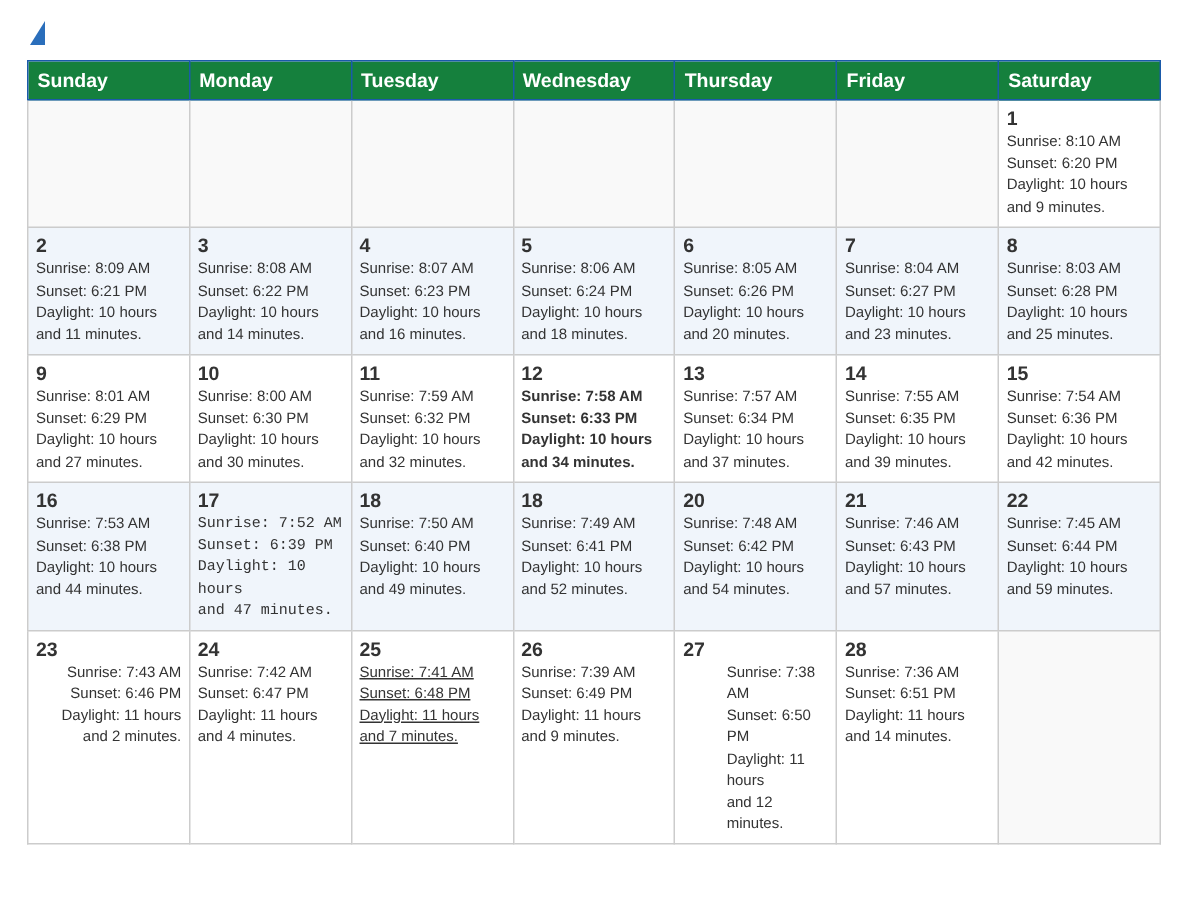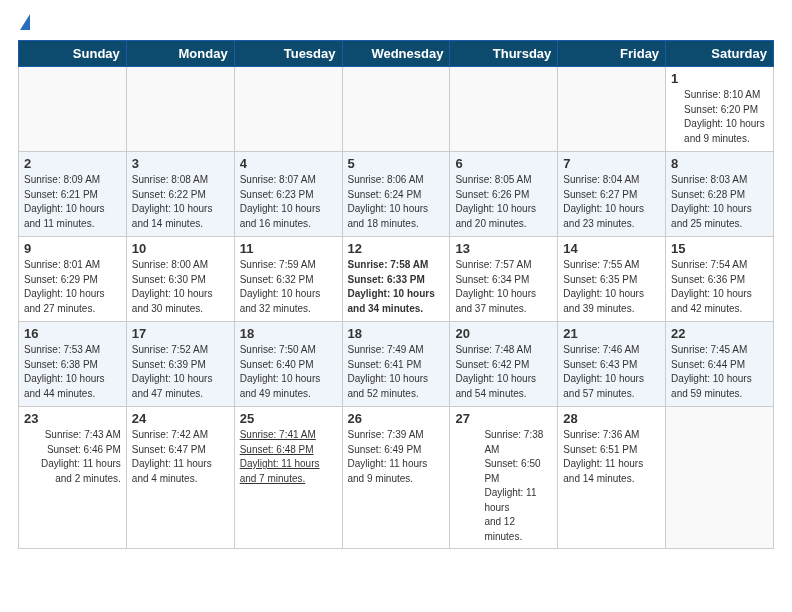--- a/index.html
+++ b/index.html
@@ -59,23 +59,23 @@
     .location-title {
       font-size: 15px;
       color: #555;
     }
     .calendar {
       width: 100%;
       border-collapse: collapse;
       border: 1px solid #ccc;
     }
     .calendar th {
-      background-color: #0c4a6e;
+      background-color: #15803d;
       color: #fff;
-      text-align: right;
+      text-align: left;
       padding: 5px 6px;
       font-size: 13px;
       font-weight: bold;
       border: 1px solid #1a5aaa;
     }
     .calendar td {
       vertical-align: top;
       border: 1px solid #ccc;
       padding: 4px 5px;
       width: 108px;
@@ -134,21 +134,21 @@
     <tbody id="calendar-body">
     <tr>
           <td class="empty-cell"></td>
           <td class="empty-cell"></td>
           <td class="empty-cell"></td>
           <td class="empty-cell"></td>
           <td class="empty-cell"></td>
           <td class="empty-cell"></td>
           <td>
             <span class="day-num">1</span>
-            <div class="day-info" style="white-space: pre-line; margin-left: 13px;">Sunrise: 8:10 AM
+            <div class="day-info" style="white-space: pre-line;">Sunrise: 8:10 AM
 Sunset: 6:20 PM
 Daylight: 10 hours
 and 9 minutes.</div>
           </td>
         </tr>
         <tr class="row-alt">
           <td>
             <span class="day-num">2</span>
             <div class="day-info" style="white-space: pre-line;">Sunrise: 8:09 AM
 Sunset: 6:21 PM
@@ -252,21 +252,21 @@
         <tr class="row-alt">
           <td>
             <span class="day-num">16</span>
             <div class="day-info" style="white-space: pre-line;">Sunrise: 7:53 AM
 Sunset: 6:38 PM
 Daylight: 10 hours
 and 44 minutes.</div>
           </td>
           <td>
             <span class="day-num">17</span>
-            <div class="day-info" style="white-space: pre-line;">Sunrise: 7:52 AM
+            <div class="day-info" style="white-space: pre-line; font-family: Liberation Mono, monospace;">Sunrise: 7:52 AM
 Sunset: 6:39 PM
 Daylight: 10 hours
 and 47 minutes.</div>
           </td>
           <td>
             <span class="day-num">18</span>
             <div class="day-info" style="white-space: pre-line;">Sunrise: 7:50 AM
 Sunset: 6:40 PM
 Daylight: 10 hours
 and 49 minutes.</div>

